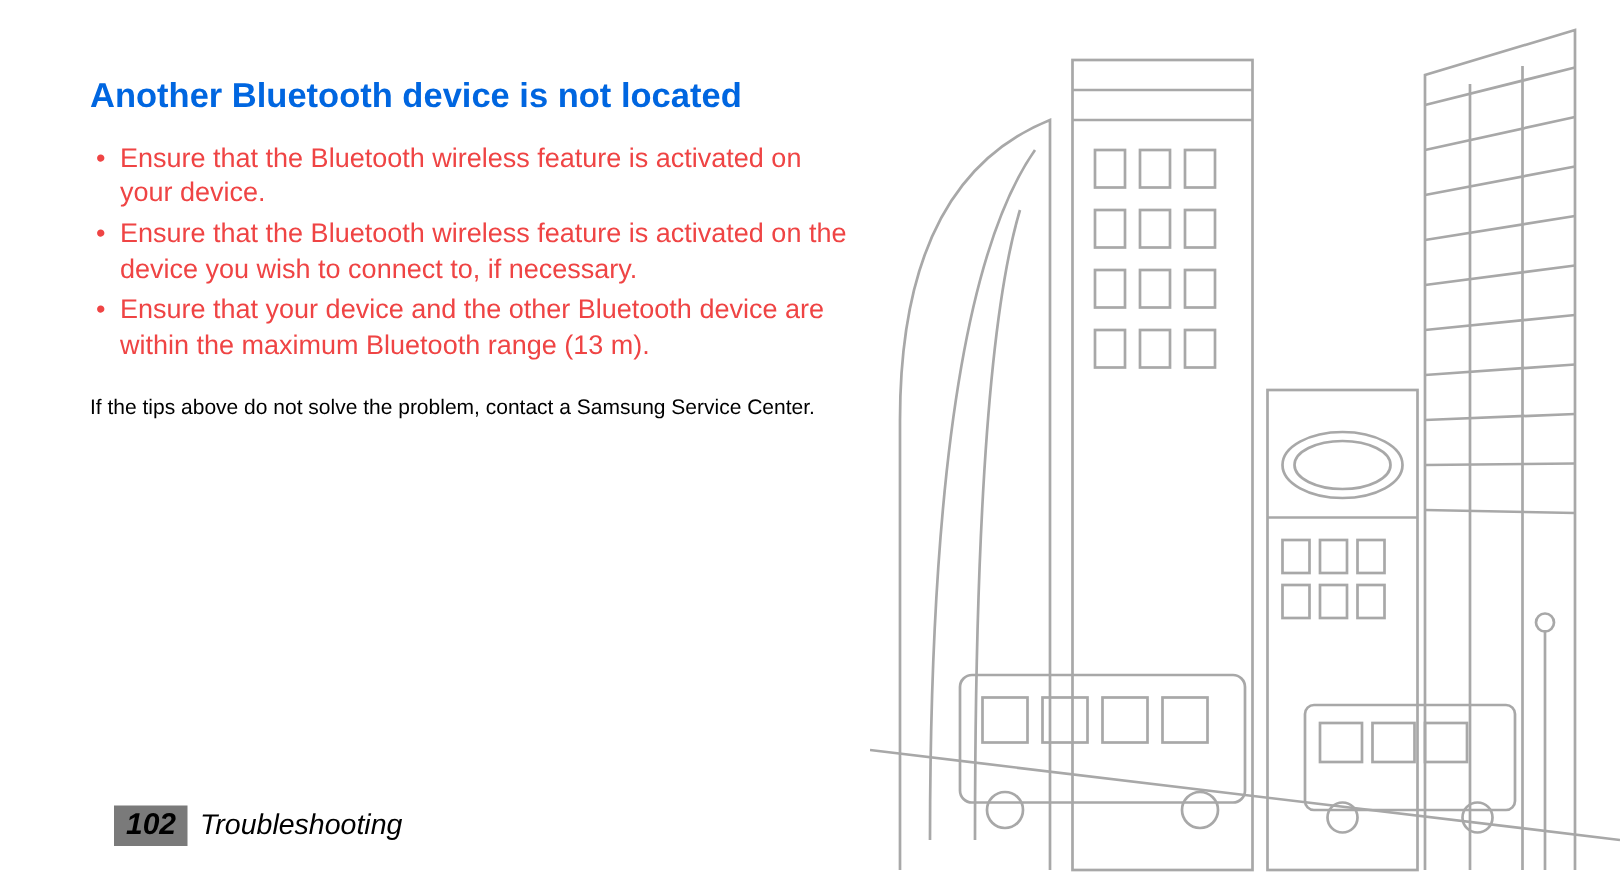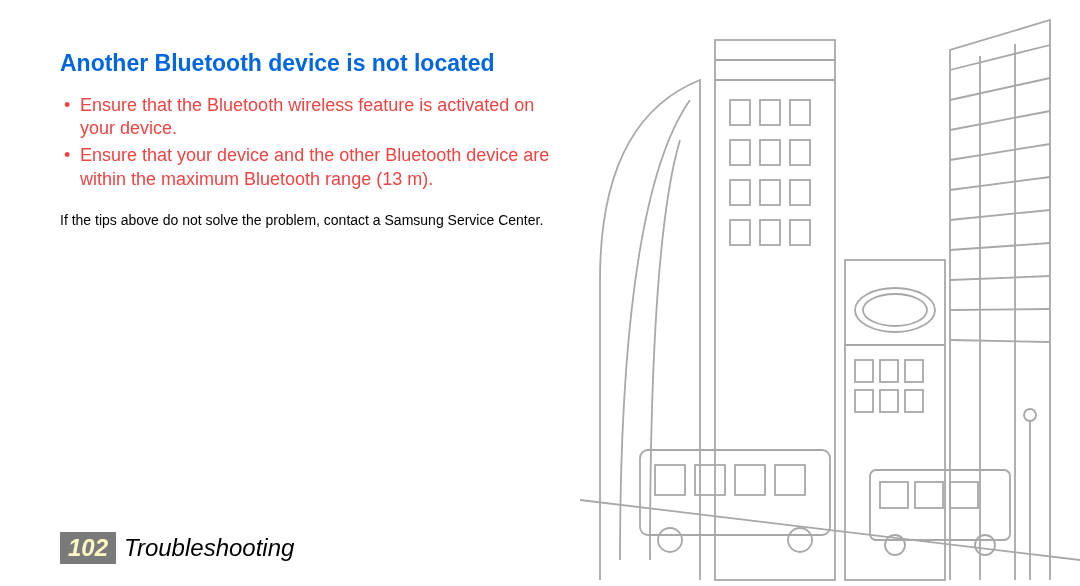--- a/index.html
+++ b/index.html
@@ -59,30 +59,31 @@
     .footer {
       position: absolute;
       bottom: 22px;
       left: 60px;
       display: flex;
       align-items: center;
     }
     .page-number {
       display: inline-block;
       background: #7a7a7a;
-      color: #fef9c3;
+      color: #000000;
       font-style: italic;
       font-weight: bold;
-      font-size: 24px;
+      font-size: 20px;
       padding: 2px 8px;
       margin-right: 8px;
+      margin-left: 16px;
     }
     .footer-text {
       font-style: italic;
-      font-size: 24px;
+      font-size: 19px;
       color: #000;
     }
     .illustration {
       position: absolute;
       right: 0;
       top: 0;
       width: 500px;
       height: 586px;
       pointer-events: none;
     }
@@ -104,20 +105,21 @@
 </head>
 <body>
 
 <div class="page">
   <div class="content-column">
 
     <h2 class="section-heading">Another Bluetooth device is not located</h2>
 
     <ul class="bullet-list">
       <li class="bullet-item">Ensure that the Bluetooth wireless feature is activated on your device.</li>
+      <li class="bullet-item">Ensure that the Bluetooth wireless feature is activated on the device you wish to connect to, if necessary.</li>
       <li class="bullet-item">Ensure that your device and the other Bluetooth device are within the maximum Bluetooth range (13 m).</li>
     </ul>
 
     <p class="paragraph">If the tips above do not solve the problem, contact a Samsung Service Center.</p>
 
 
     <ul class="bullet-list">
     </ul>
 
   </div>

